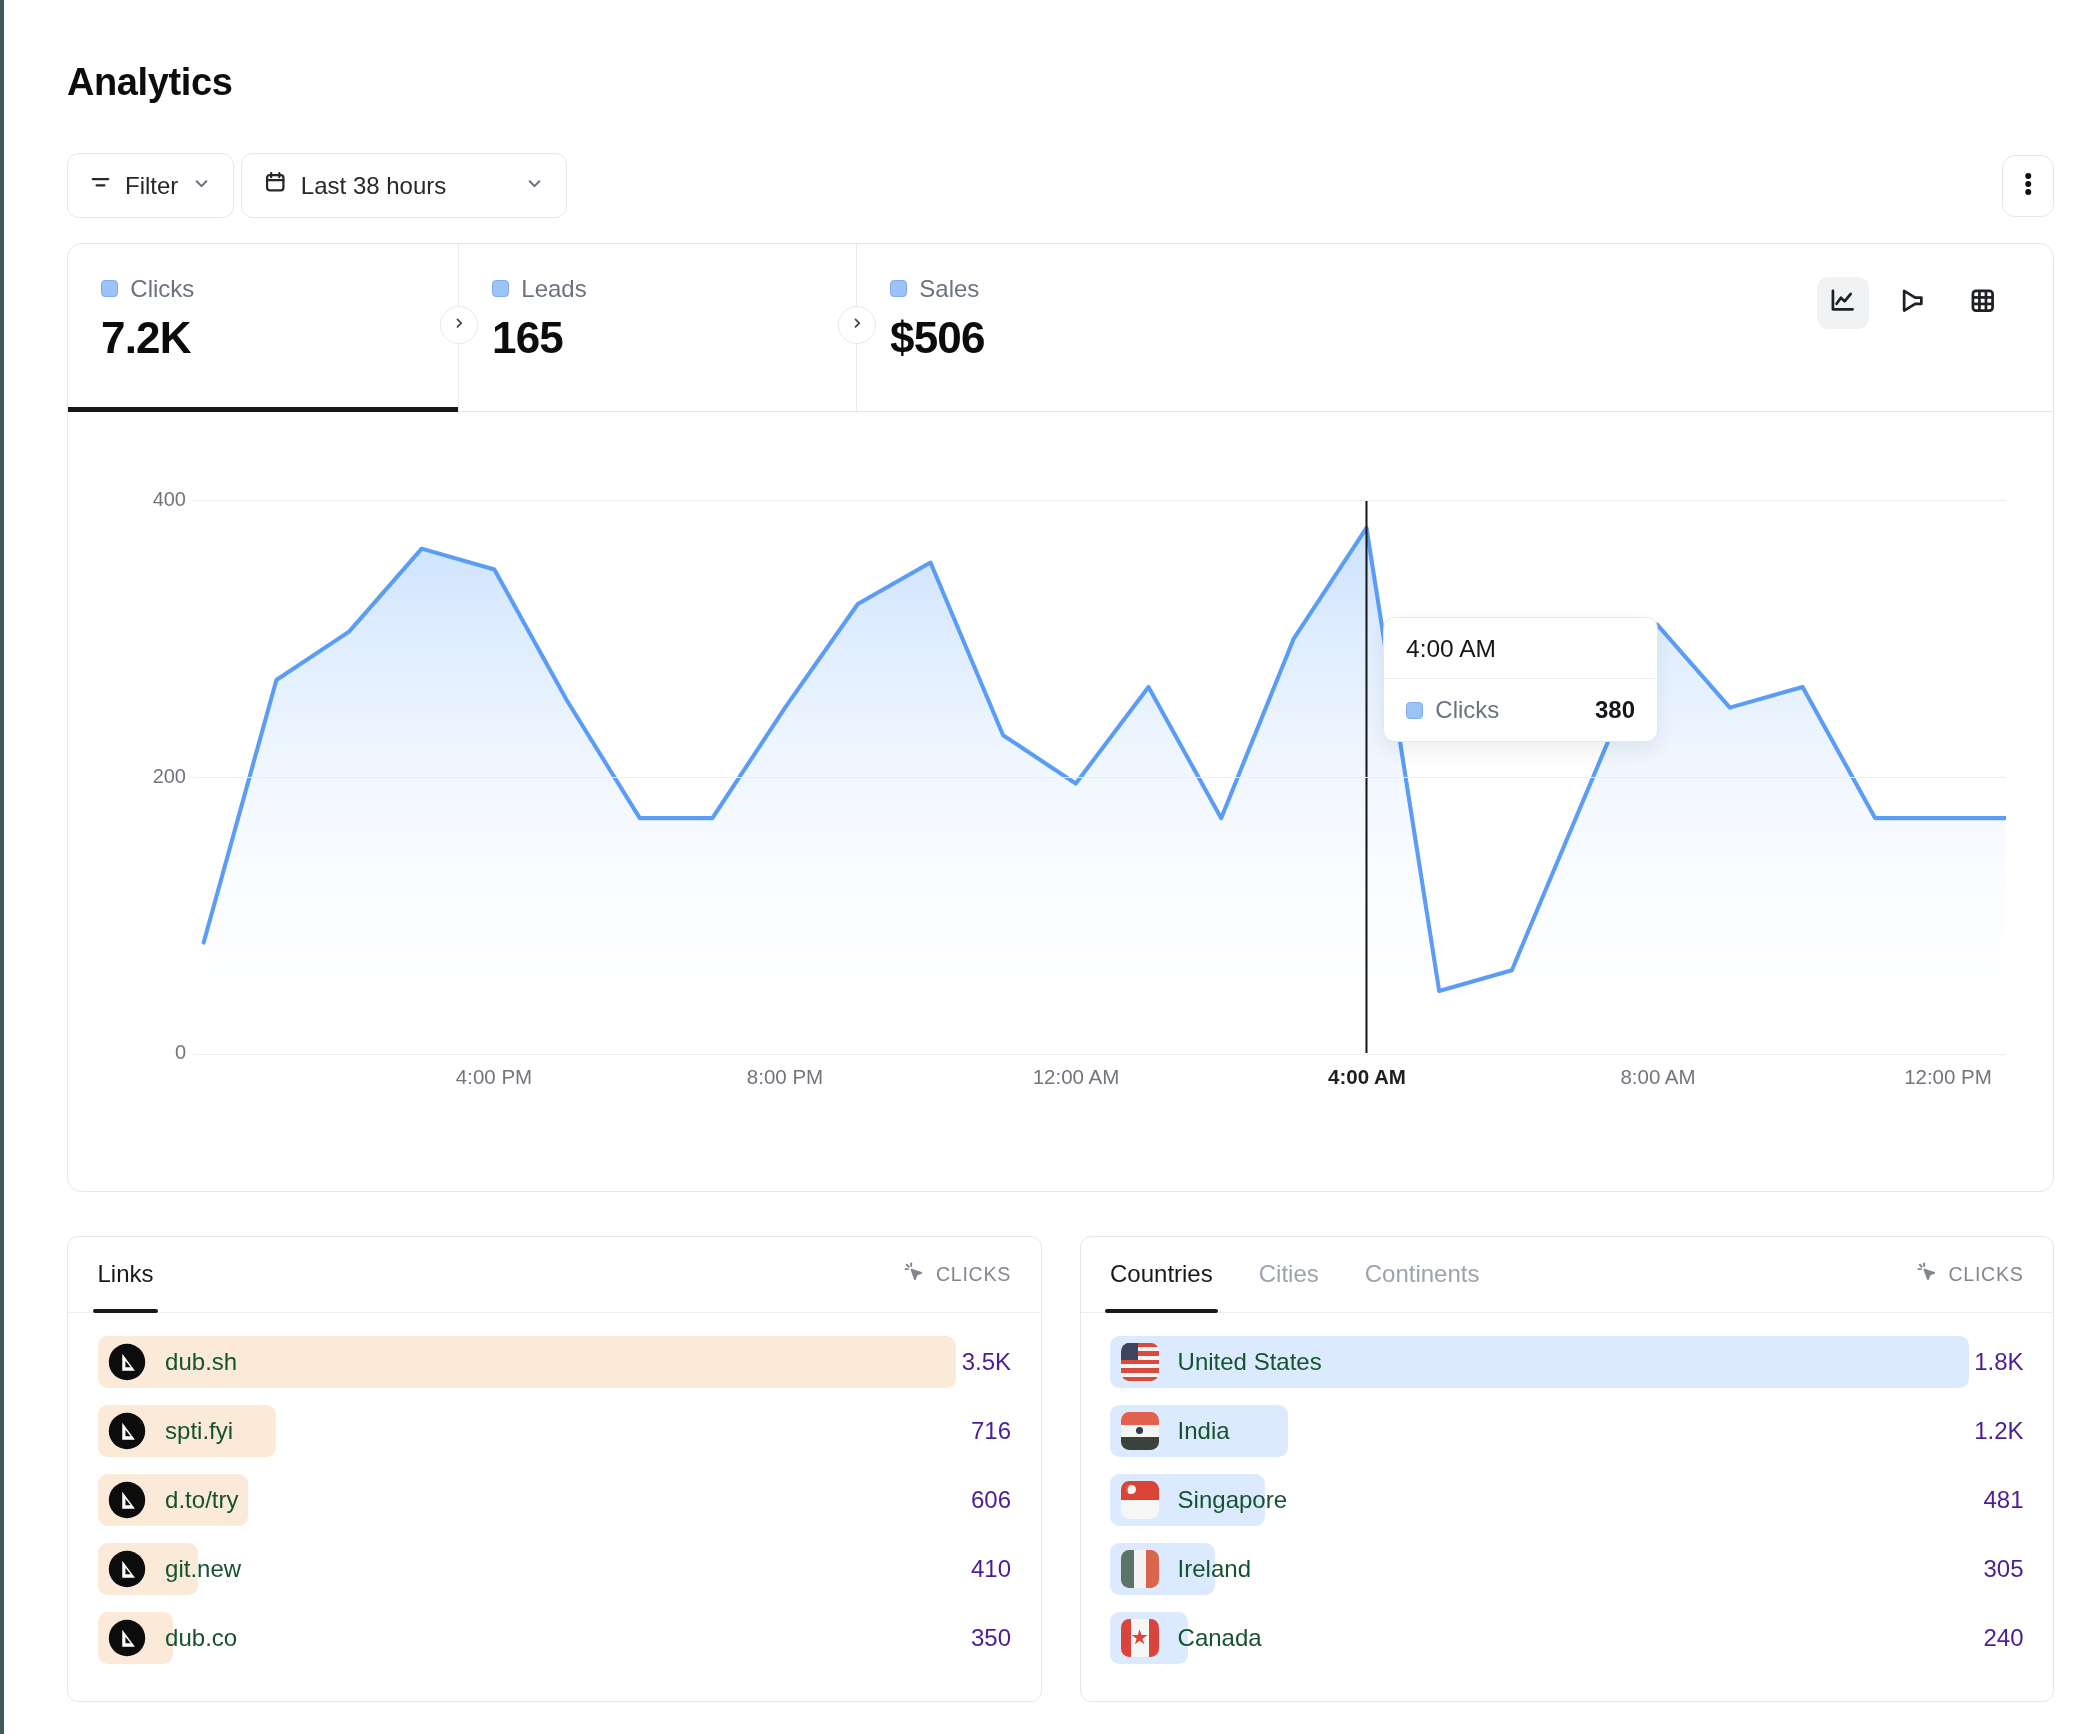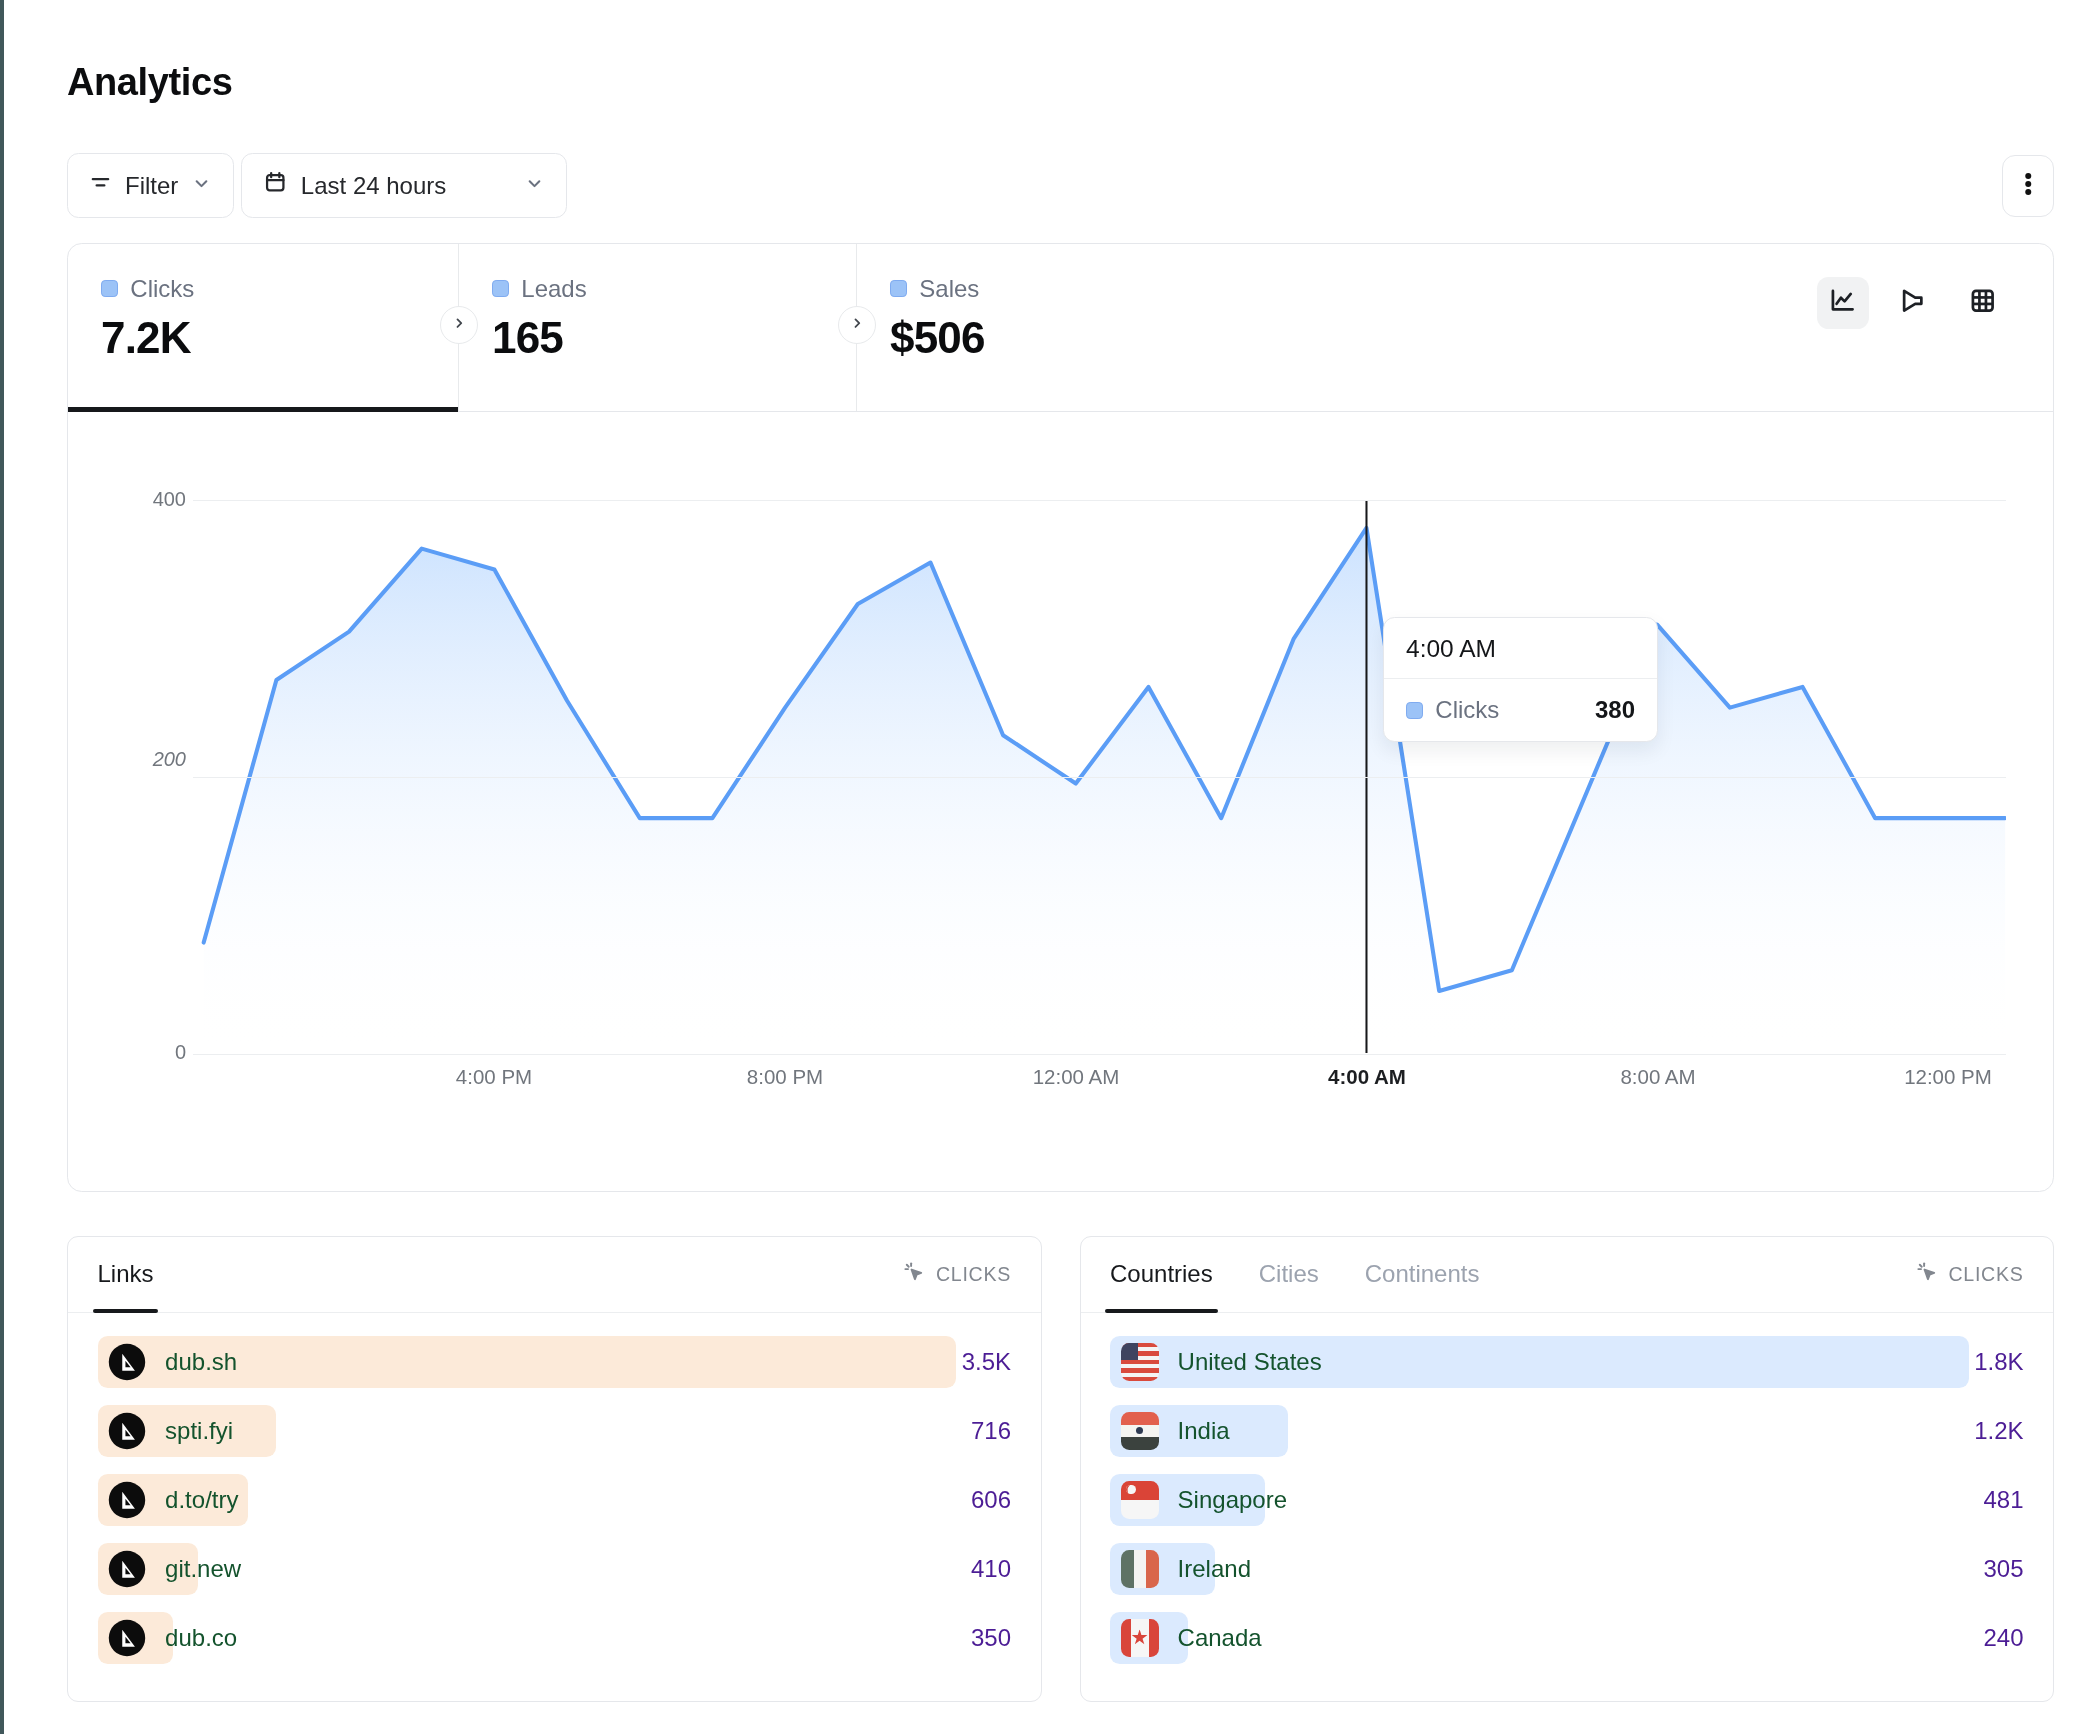--- a/index.html
+++ b/index.html
@@ -122,21 +122,21 @@
 
     <button class="btn btn-date">
       <span>
         <svg width="24.5" height="24.5" viewBox="0 0 24 24" fill="none" stroke="#26282c" stroke-width="2.2" stroke-linecap="round">
           <rect x="4" y="5" width="16" height="15" rx="2.5"></rect>
             <line x1="8" y1="3" x2="8" y2="7"></line>
           <line x1="16" y1="3" x2="16" y2="7"></line>
             <line x1="4" y1="10" x2="20" y2="10"></line>
         </svg>
       </span>
-      <span>Last 24 hours</span>
+      <span>Last 38 hours</span>
       <span class="chev muted-ic">
         <svg width="21" height="21" viewBox="0 0 24 24" fill="none" stroke="#6b7280" stroke-width="2.4" stroke-linecap="round" stroke-linejoin="round">
           <polyline points="6.5,9.5 12,15 17.5,9.5"></polyline>
         </svg>
       </span>
     </button>
 
     <button class="kebab-btn">
       <span>
         <svg width="24.5" height="28" viewBox="0 0 24 28" fill="#111">
@@ -237,21 +237,21 @@
         <div class="tooltip-header">4:00 AM</div>
         <div class="tooltip-row">
           <span class="chip"></span>
           <span class="tooltip-series">Clicks</span>
           <span class="tooltip-value">380</span>
         </div>
       </div>
     <div class="gridline" style="top: 642px;"></div>
         <div class="y-label" style="top: 629px;">0</div>
         <div class="gridline" style="top: 365px;"></div>
-        <div class="y-label" style="top: 336px; font-style: italic;">200</div>
+        <div class="y-label" style="top: 353px;">200</div>
         <div class="gridline" style="top: 88px;"></div>
         <div class="y-label" style="top: 76px;">400</div>
         <div class="x-label" style="left: 426px;">4:00 PM</div>
         <div class="x-label" style="left: 717px;">8:00 PM</div>
         <div class="x-label" style="left: 1008px;">12:00 AM</div>
         <div class="x-label highlight" style="left: 1299px;">4:00 AM</div>
         <div class="x-label" style="left: 1590px;">8:00 AM</div>
         <div class="x-label" style="left: 1880px;">12:00 PM</div>
       </div>
   </div>

